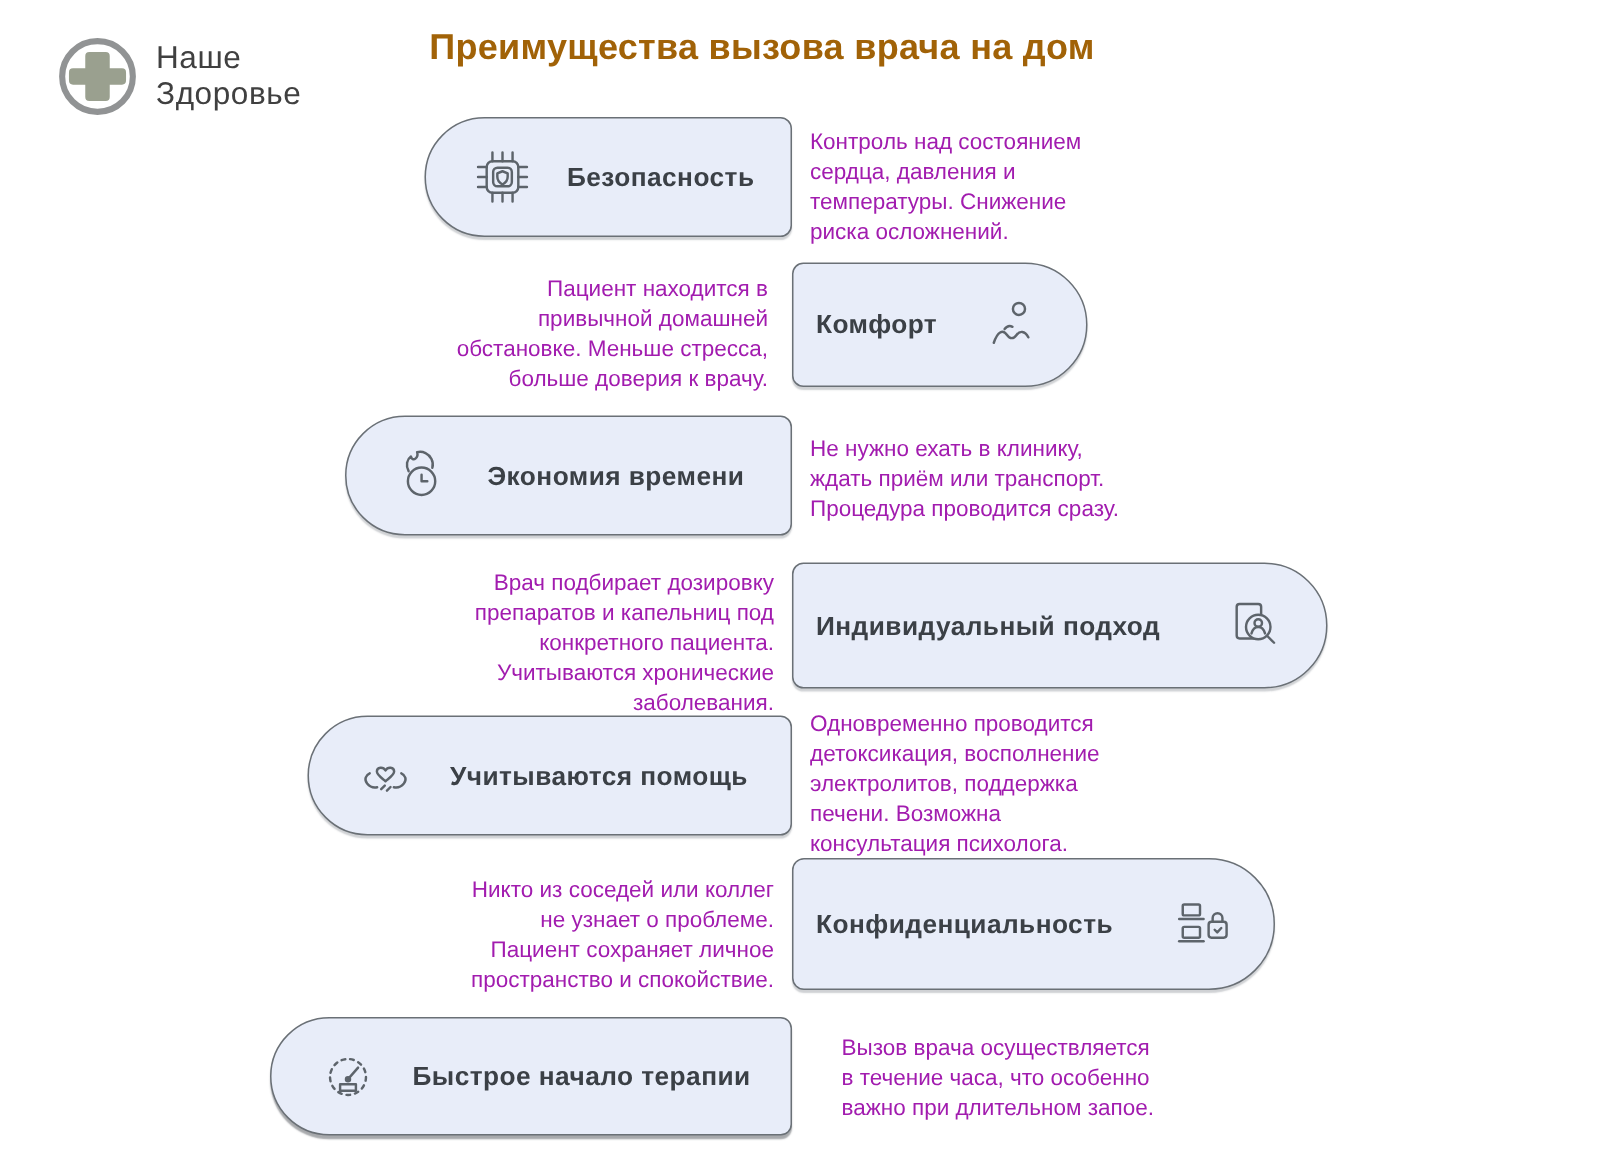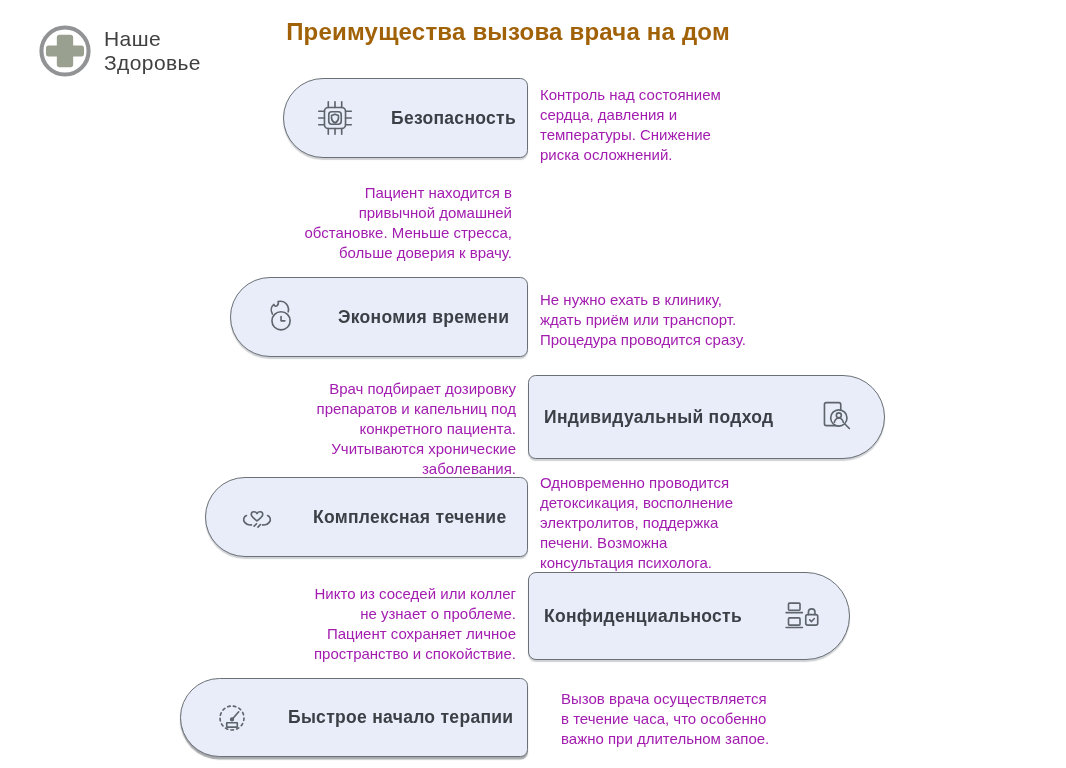--- a/index.html
+++ b/index.html
@@ -18,21 +18,21 @@
     position:absolute; left:508px; top:18px; transform:translateX(-50%);
     font-size:24px; font-weight:700; color:#a16207; white-space:nowrap; letter-spacing:0.2px;
   }
 
   
   .card {
     position:absolute; box-sizing:border-box; display:flex; align-items:center;
     background:#e8edf9; border:1.5px solid #6a7076;
     box-shadow:0 2px 1px rgba(96,102,112,0.30);
   }
-  .card.left  { border-radius:42px 8px 8px 42px; padding-left:28px; gap:33px;text-align:right; }
+  .card.left  { border-radius:42px 8px 8px 42px; padding-left:28px; gap:20px;text-align:right; }
   .card.right { border-radius:8px 44px 44px 8px; padding-left:15px; }
   .card-label { font-size:17.5px; font-weight:700; color:#3b4046; letter-spacing:0.3px; white-space:nowrap; }
   .card .icon { flex:0 0 auto; width:46px; height:46px; }
   .card.right .icon { position:absolute; right:26px; top:50%; transform:translateY(-50%); }
   .icon svg { width:100%; height:100%; stroke:#5d646b; fill:none; stroke-width:1.7; stroke-linecap:round; stroke-linejoin:round; }
 
   .c1 { left:283px; top:78px;  width:245px; height:80px; }
   .c2 { left:528px; top:175px; width:197px; height:83px; }
   .c3 { left:230px; top:277px; width:298px; height:80px; }
   .c4 { left:528px; top:375px; width:357px; height:84px; }
@@ -83,20 +83,30 @@
         <path d="M17 7 v6 M24 7 v6 M31 7 v6 M17 35 v6 M24 35 v6 M31 35 v6"></path>
       </svg>
     </span>
     <span class="card-label">Безопасность</span>
   </div>
   <div class="desc t1">Контроль над состоянием
 сердца, давления и
 температуры. Снижение
 риска осложнений.</div>
 
+  <div class="card right c2">
+    <span class="card-label">Комфорт</span>
+    <span class="icon">
+      <svg viewBox="0 0 48 48">
+        <circle cx="28.5" cy="12.5" r="4.2"></circle>
+        <path d="M11 36 c2.5-7.5 6.2-9.8 9.2-5.4 c2 2.9 4.6 2.9 6.6 0 c2.1-3 5.8-3.2 8.2 1.6"></path>
+        <path d="M18.5 26.5 c1.5-2 3.5-2.6 5.5-1.6"></path>
+      </svg>
+    </span>
+  </div>
   <div class="desc t2">Пациент находится в
 привычной домашней
 обстановке. Меньше стресса,
 больше доверия к врачу.</div>
 
   <div class="card left c3">
     <span class="icon">
       <svg viewBox="0 0 48 48">
         <circle cx="23" cy="28" r="9.5"></circle>
         <path d="M23 23.5 v4.5 h4"></path>
@@ -129,21 +139,21 @@
 
   <div class="card left c5">
     <span class="icon">
       <svg viewBox="0 0 48 48">
         <path d="M24 20.5 c-1.5-2.8-6-2.6-6 0.8 c0 2.4 3 4.2 6 6.7 c3-2.5 6-4.3 6-6.7 c0-3.4-4.5-3.6-6-0.8 z"></path>
         <path d="M13 22.5 c-2.8 1.2-4 4.4-1.8 7.1 c1.7 2.1 4.3 3.2 7 2.6"></path>
         <path d="M35 22.5 c2.8 1.2 4 4.4 1.8 7.1 c-1.7 2.1-4.3 3.2-7 2.6"></path>
         <path d="M21 33.5 l2.5-2.5 M25 34.5 l2.5-2.5"></path>
       </svg>
     </span>
-    <span class="card-label">Комплексная течение</span>
+    <span class="card-label">Учитываются помощь</span>
   </div>
   <div class="desc t5">Одновременно проводится
 детоксикация, восполнение
 электролитов, поддержка
 печени. Возможна
 консультация психолога.</div>
 
   <div class="card right c6">
     <span class="card-label">Конфиденциальность</span>
     <span class="icon">

